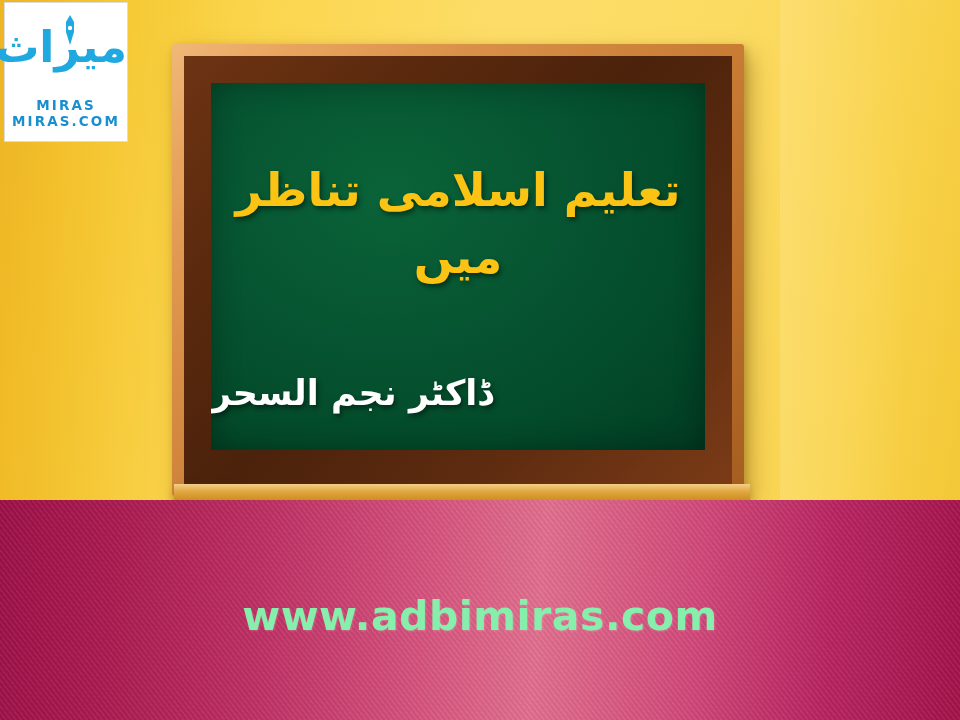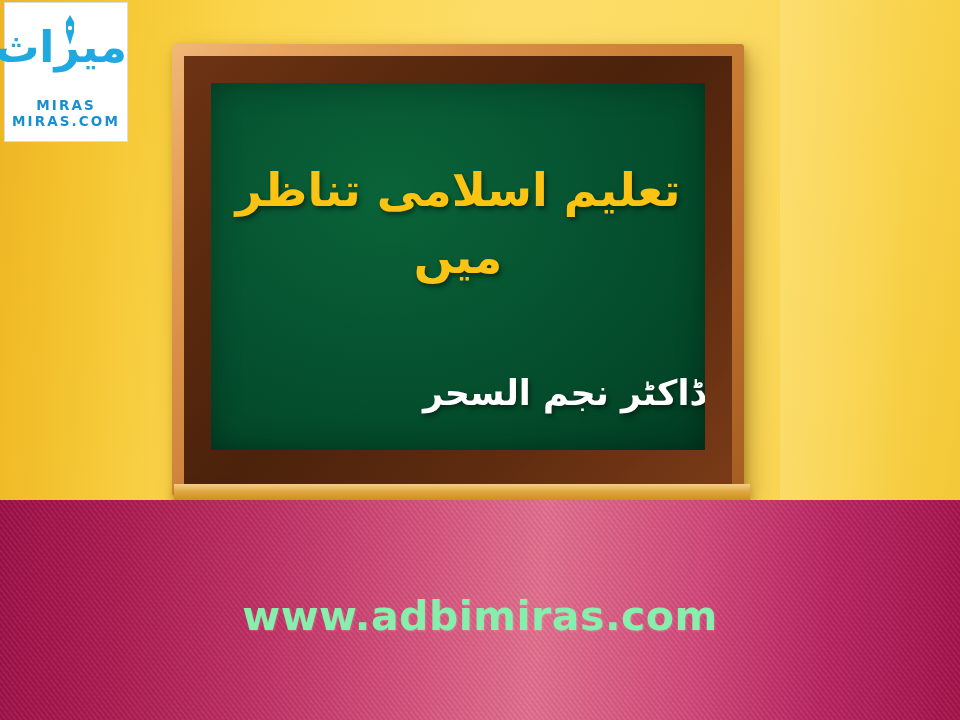--- a/index.html
+++ b/index.html
@@ -132,21 +132,21 @@
     font-size: 46px;
     line-height: 1.45;
     font-weight: 700;
     letter-spacing: 0;
     text-shadow: 2px 3px 5px rgba(0,0,0,.45);
   }
   .board-author {
     position: absolute;
     left: 0; right: 0;
     top: 290px;
-    text-align: right;
+    text-align: left;
     direction: rtl;
     color: #ffffff;
     font-family: "DejaVu Sans", sans-serif;
     font-size: 35px;
     font-weight: 700;
     text-shadow: 2px 3px 5px rgba(0,0,0,.45);
   }
 
   
   .book {

